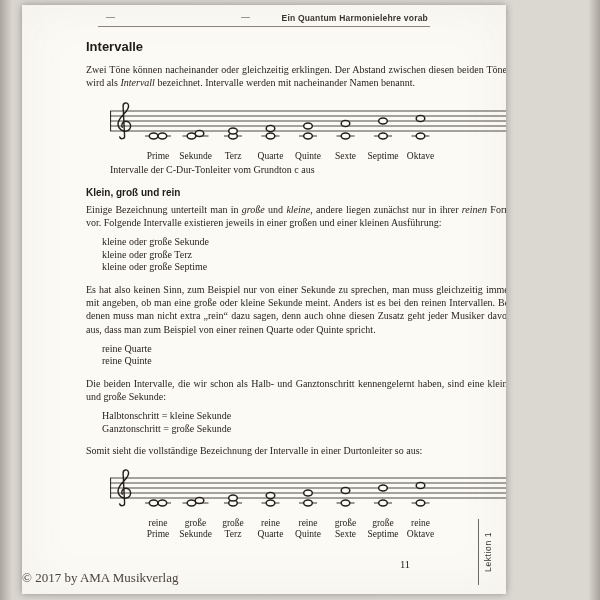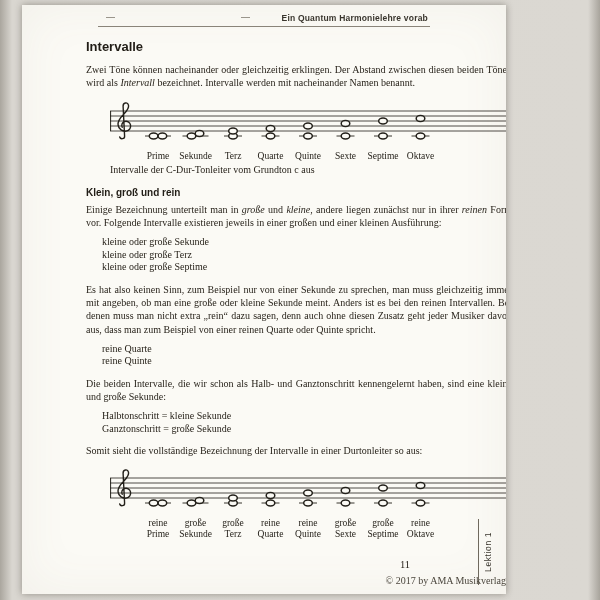--- a/index.html
+++ b/index.html
@@ -38,21 +38,21 @@
   .staff-labels{position:relative;height:11px;font-size:9.5px;line-height:10.5px;color:#211d16;}
   .staff-labels.two{height:22px;}
   .staff-labels span{position:absolute;top:0;transform:translateX(-50%);white-space:nowrap;text-align:center;}
   .side-tab{position:absolute;right:13px;bottom:9px;display:flex;align-items:center;gap:4px;height:66px;}
   .tab-rule{width:1px;height:66px;background:#6f695e;}
   .tab-text{
     writing-mode:vertical-rl;transform:rotate(180deg);
     font:8.5px "Liberation Sans",sans-serif;color:#3a362e;letter-spacing:.6px;
   }
   .page-number{position:absolute;right:96px;bottom:24px;font-size:10.5px;color:#29241c;}
-  .footer{position:absolute;left:0;right:0;bottom:8px;text-align:right;font-size:10px;color:#4a453c;}
+  .footer{position:absolute;left:0;right:0;bottom:8px;text-align:left;font-size:13px;color:#4a453c;}
 </style>
 </head>
 <body>
 
 <div class="page">
 
   <div class="top-mark m1"></div>
   <div class="top-mark m2"></div>
 
   <div class="running-header">Ein Quantum Harmonielehre vorab</div>

